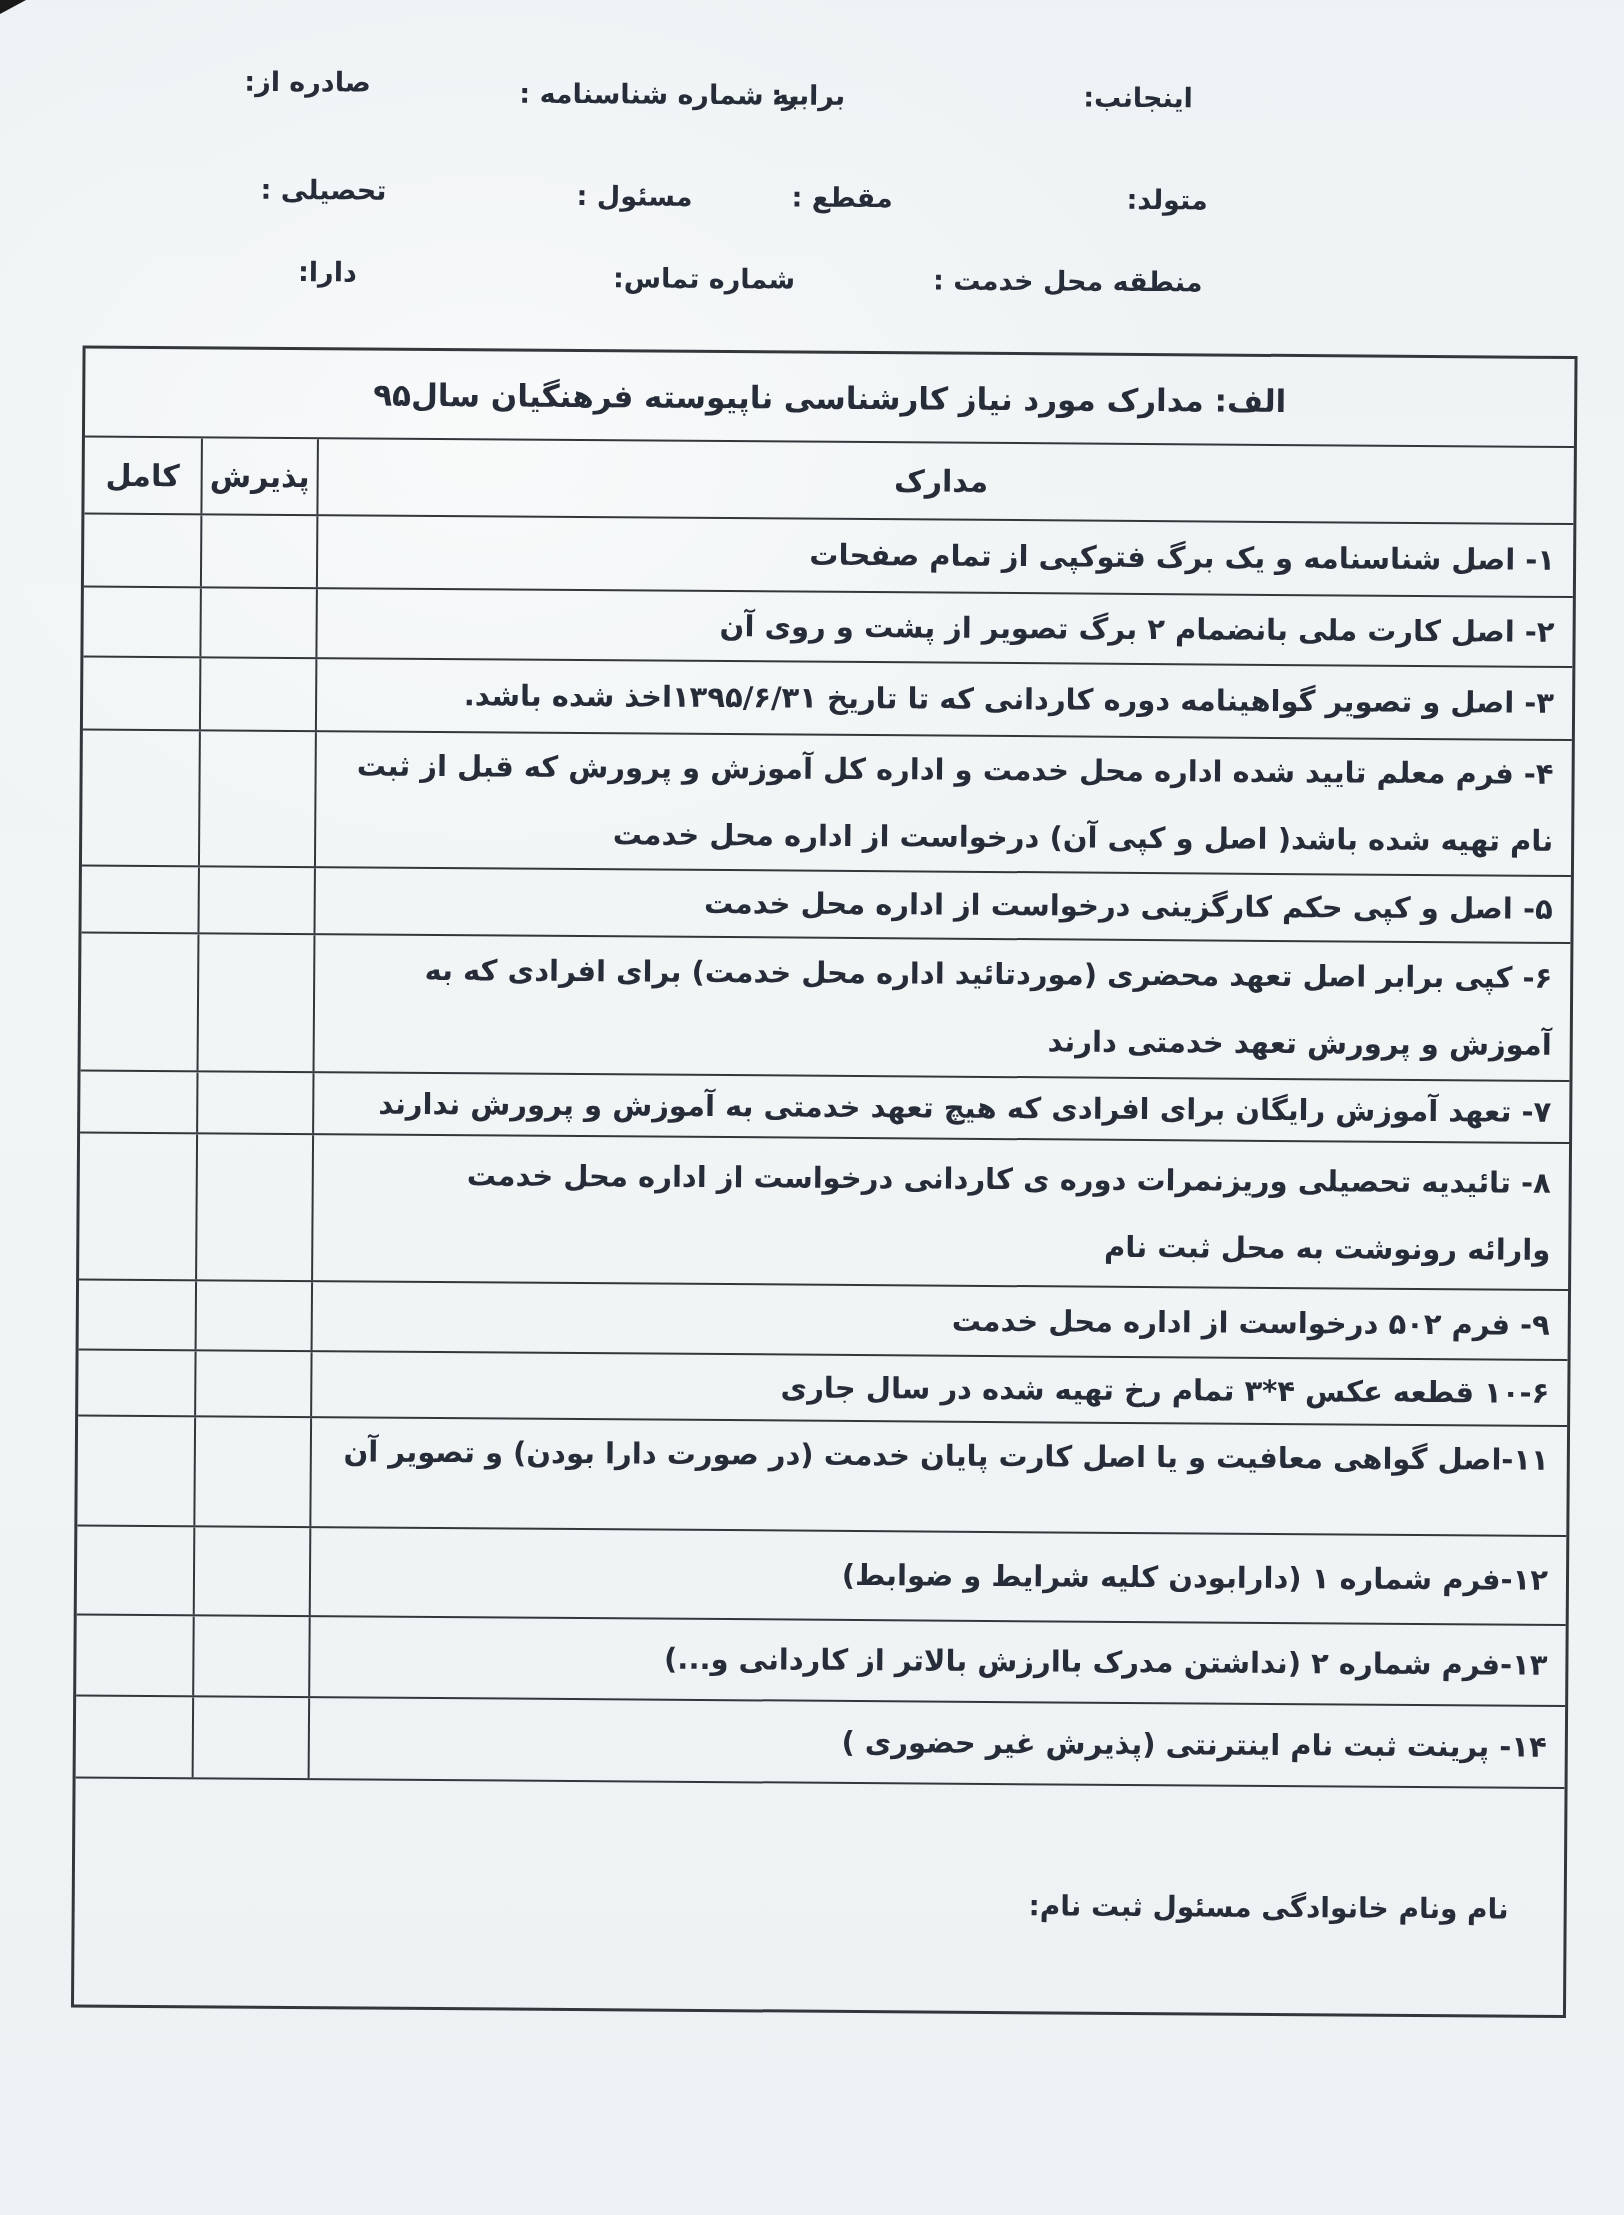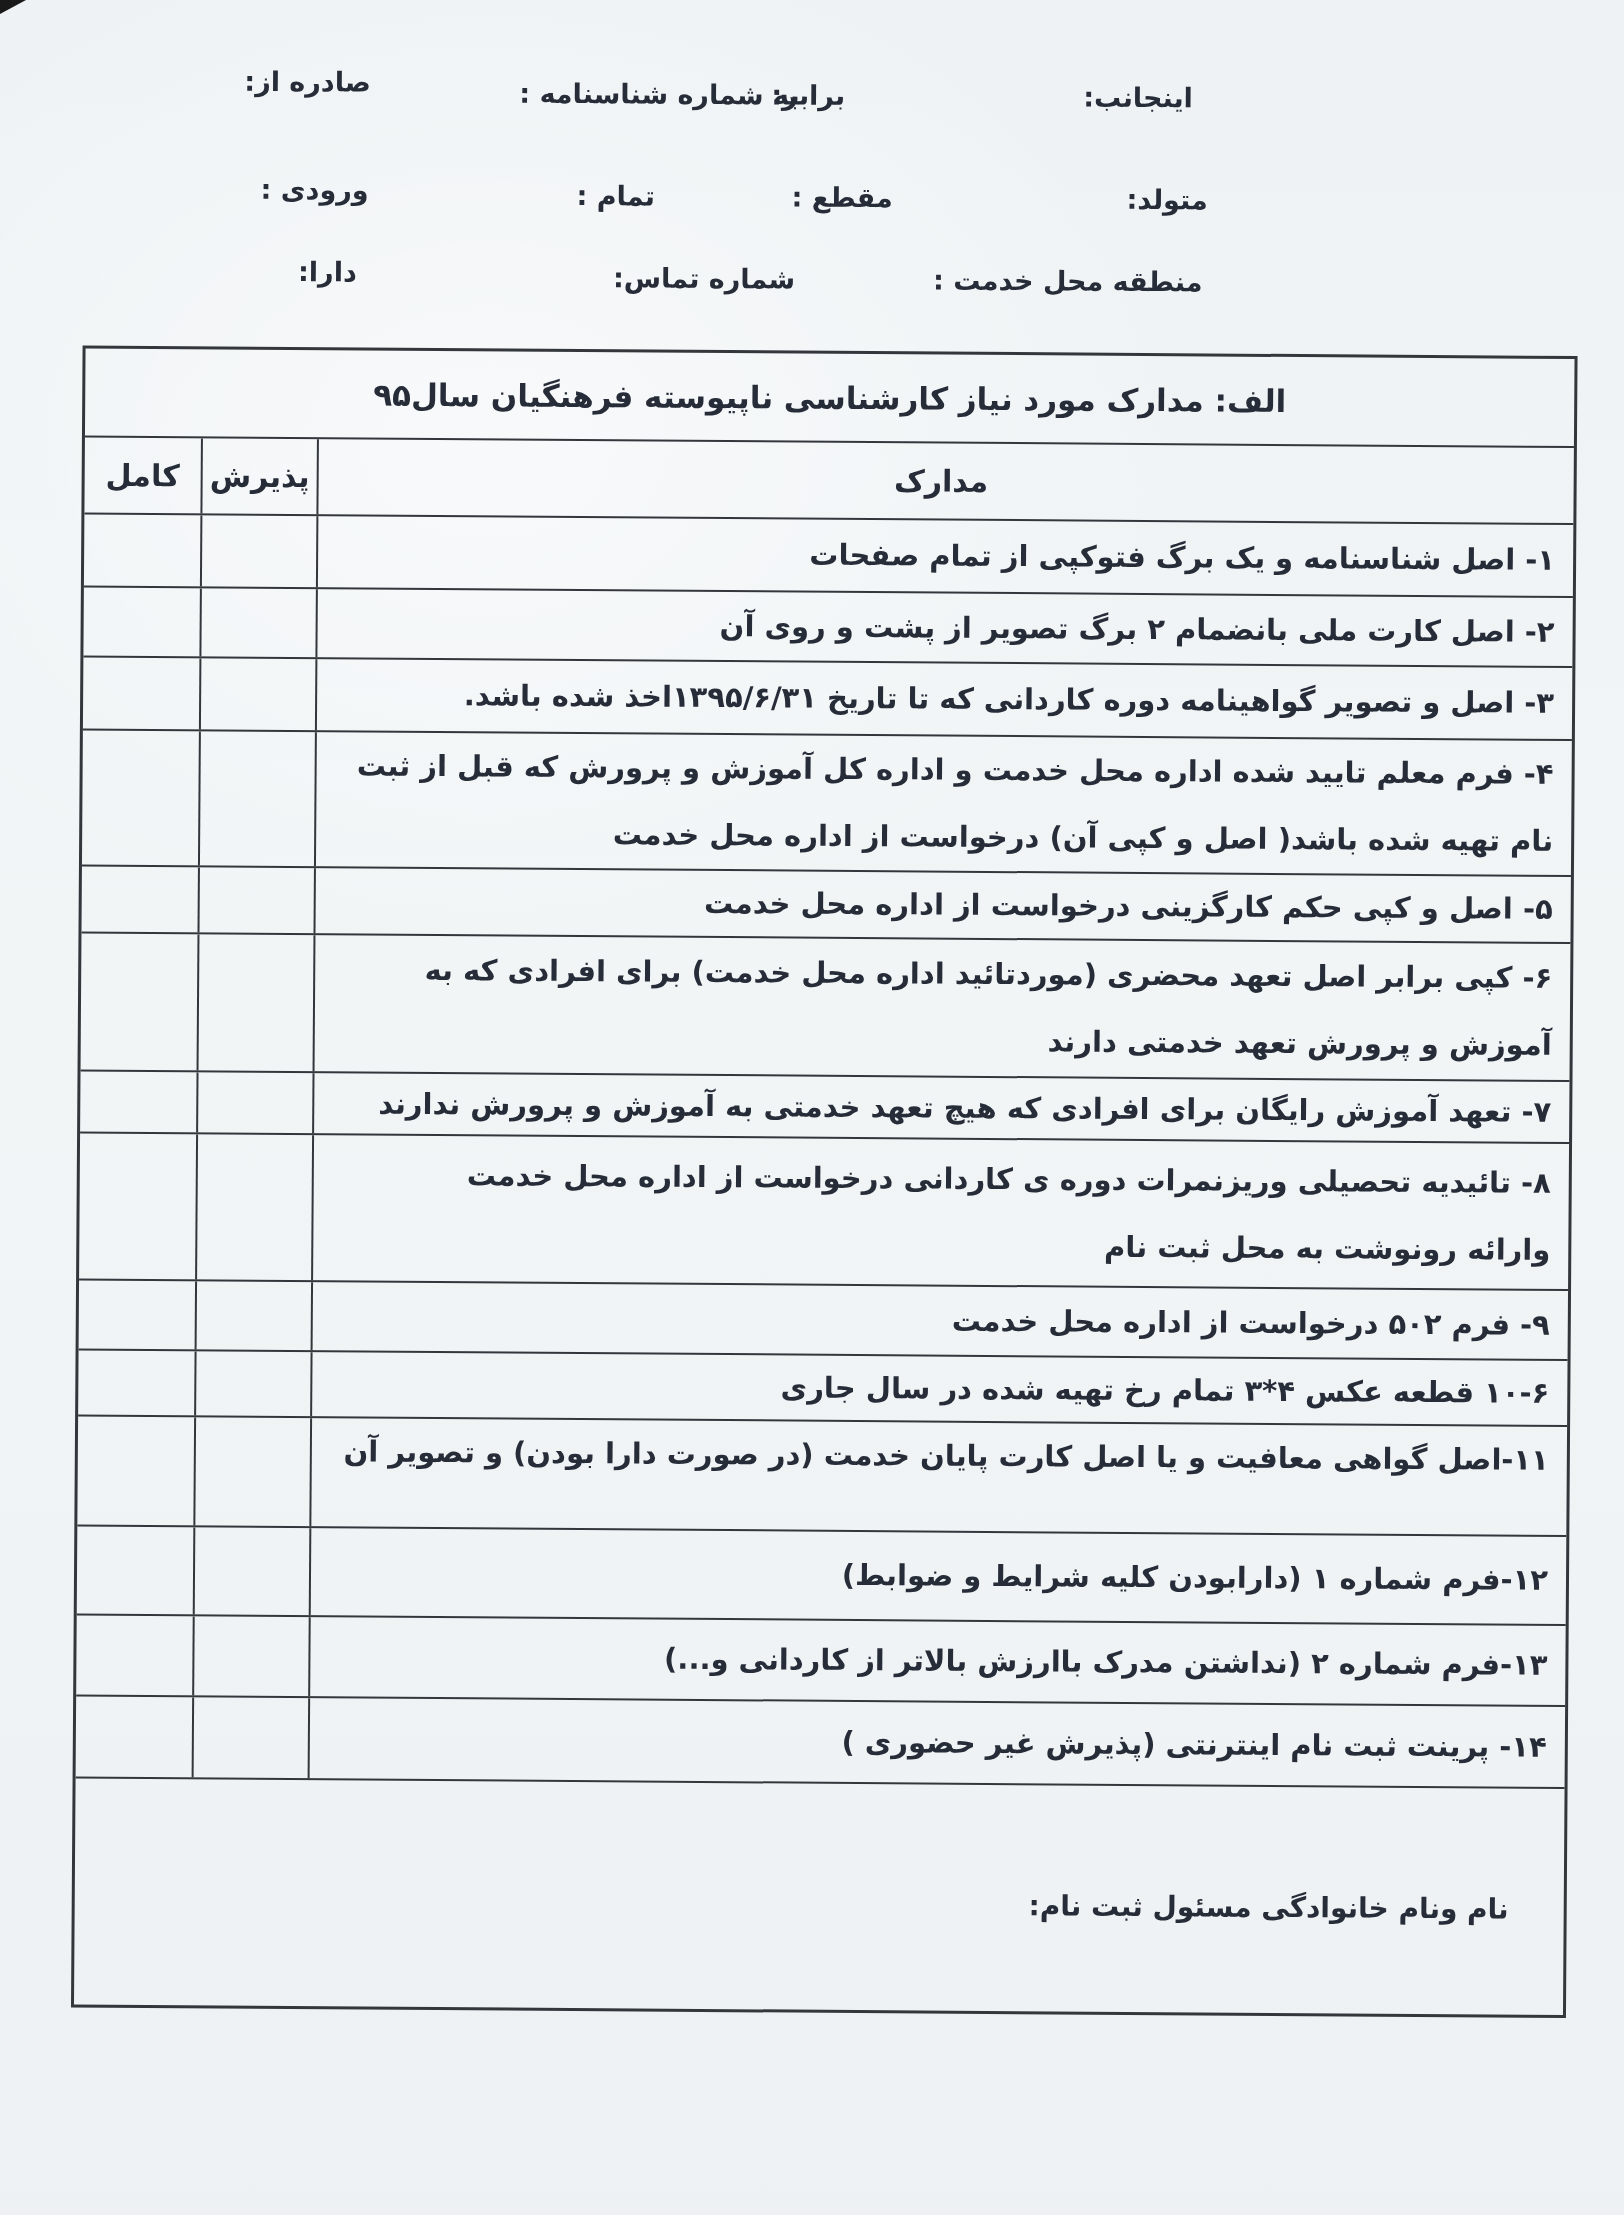--- a/index.html
+++ b/index.html
@@ -93,22 +93,22 @@
   <div class="tilt">
 
     <div>
       <span class="hdr-label" style="left:1084px;top:74px">اینجانب:</span>
       <span class="hdr-label" style="left:772px;top:74px">برابر:</span>
       <span class="hdr-label" style="left:520px;top:74px">به شماره شناسنامه :</span>
       <span class="hdr-label" style="left:245px;top:64px">صادره از:</span>
 
       <span class="hdr-label" style="left:1128px;top:176px">متولد:</span>
       <span class="hdr-label" style="left:793px;top:176px">مقطع :</span>
-      <span class="hdr-label" style="left:578px;top:176px">تمام :</span>
-      <span class="hdr-label" style="left:262px;top:172px">ورودی :</span>
+      <span class="hdr-label" style="left:578px;top:176px">مسئول :</span>
+      <span class="hdr-label" style="left:262px;top:172px">تحصیلی :</span>
 
       <span class="hdr-label" style="left:935px;top:258px">منطقه  محل خدمت :</span>
       <span class="hdr-label" style="left:615px;top:258px">شماره تماس:</span>
       <span class="hdr-label" style="left:300px;top:254px">دارا:</span>
     </div>
 
     <div class="doc-table">
 
       <div class="trow title-row">
         <span>الف: مدارک مورد نیاز کارشناسی ناپیوسته   فرهنگیان سال۹۵</span>

